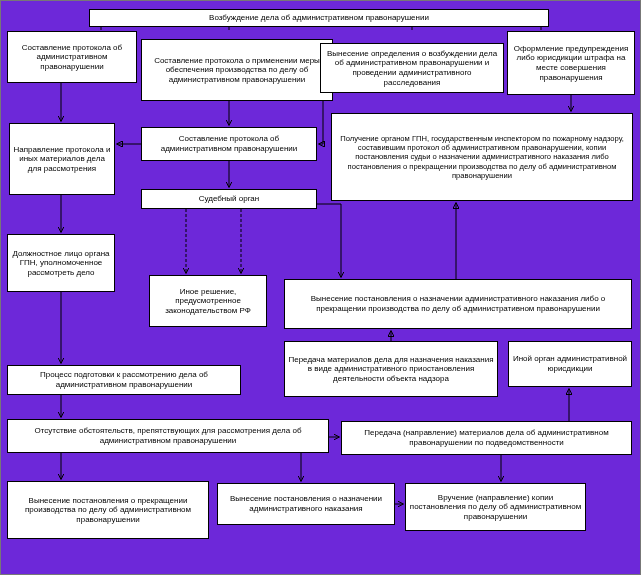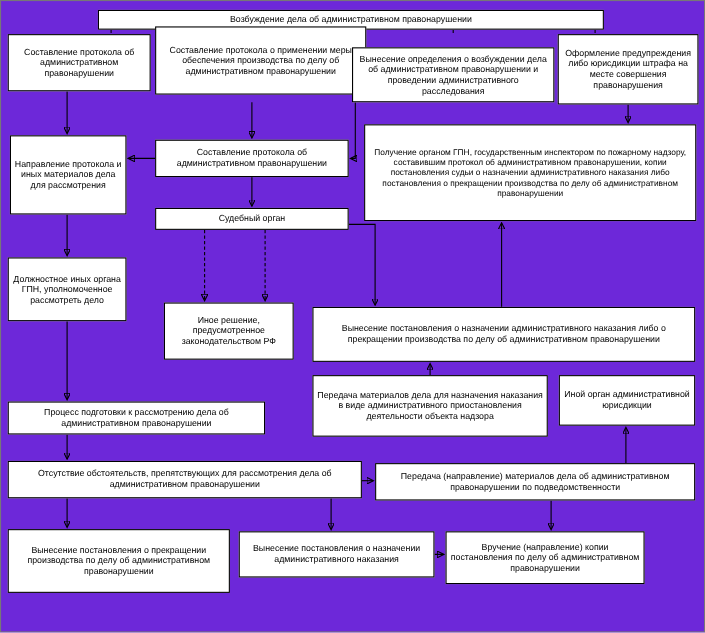--- a/index.html
+++ b/index.html
@@ -53,35 +53,35 @@
     <path d="M60,452 V478" marker-end="url(#ah)"></path>
     <path d="M300,452 V480" marker-end="url(#ah)"></path>
     <path d="M394,503 H402" marker-end="url(#ah)"></path>
     <path d="M500,454 V480" marker-end="url(#ah)"></path>
   </svg>
 
   <div class="node" style="left:88px; top:8px; width:460px; height:18px;">Возбуждение дела об административном правонарушении</div>
 
   <div class="node" style="left:6px; top:30px; width:130px; height:52px;">Составление протокола об административном правонарушении</div>
 
-  <div class="node" style="left:140px; top:23px; width:192px; height:62px;">Составление протокола о применении меры обеспечения производства по делу об административном правонарушении</div>
+  <div class="node" style="left:140px; top:38px; width:192px; height:62px;">Составление протокола о применении меры обеспечения производства по делу об административном правонарушении</div>
 
   <div class="node" style="left:319px; top:42px; width:184px; height:50px;">Вынесение определения о возбуждении дела об административном правонарушении и проведении административного расследования</div>
 
   <div class="node" style="left:506px; top:30px; width:128px; height:64px;">Оформление предупреждения либо юрисдикции штрафа на месте совершения правонарушения</div>
 
   <div class="node" style="left:8px; top:122px; width:106px; height:72px;">Направление протокола и иных материалов дела для рассмотрения</div>
 
   <div class="node" style="left:140px; top:126px; width:176px; height:34px;">Составление протокола об административном правонарушении</div>
 
   <div class="node small" style="left:330px; top:112px; width:302px; height:88px;">Получение органом ГПН, государственным инспектором по пожарному надзору, составившим протокол об административном правонарушении, копии постановления судьи о назначении административного наказания либо постановления о прекращении производства по делу об административном правонарушении</div>
 
   <div class="node" style="left:140px; top:188px; width:176px; height:20px;">Судебный орган</div>
 
-  <div class="node" style="left:6px; top:233px; width:108px; height:58px;">Должностное иных органа ГПН, уполномоченное рассмотреть дело</div>
+  <div class="node" style="left:6px; top:233px; width:108px; height:58px;">Должностное лицо органа ГПН, уполномоченное рассмотреть дело</div>
 
   <div class="node" style="left:148px; top:274px; width:118px; height:52px;">Иное решение, предусмотренное законодательством РФ</div>
 
   <div class="node" style="left:283px; top:278px; width:348px; height:50px;">Вынесение постановления о назначении административного наказания либо о прекращении производства по делу об административном правонарушении</div>
 
   <div class="node" style="left:283px; top:340px; width:214px; height:56px;">Передача материалов дела для назначения наказания в виде административного приостановления деятельности объекта надзора</div>
 
   <div class="node" style="left:507px; top:340px; width:124px; height:46px;">Иной орган административной юрисдикции</div>
 
   <div class="node" style="left:6px; top:364px; width:234px; height:30px;">Процесс подготовки к рассмотрению дела об административном правонарушении</div>

